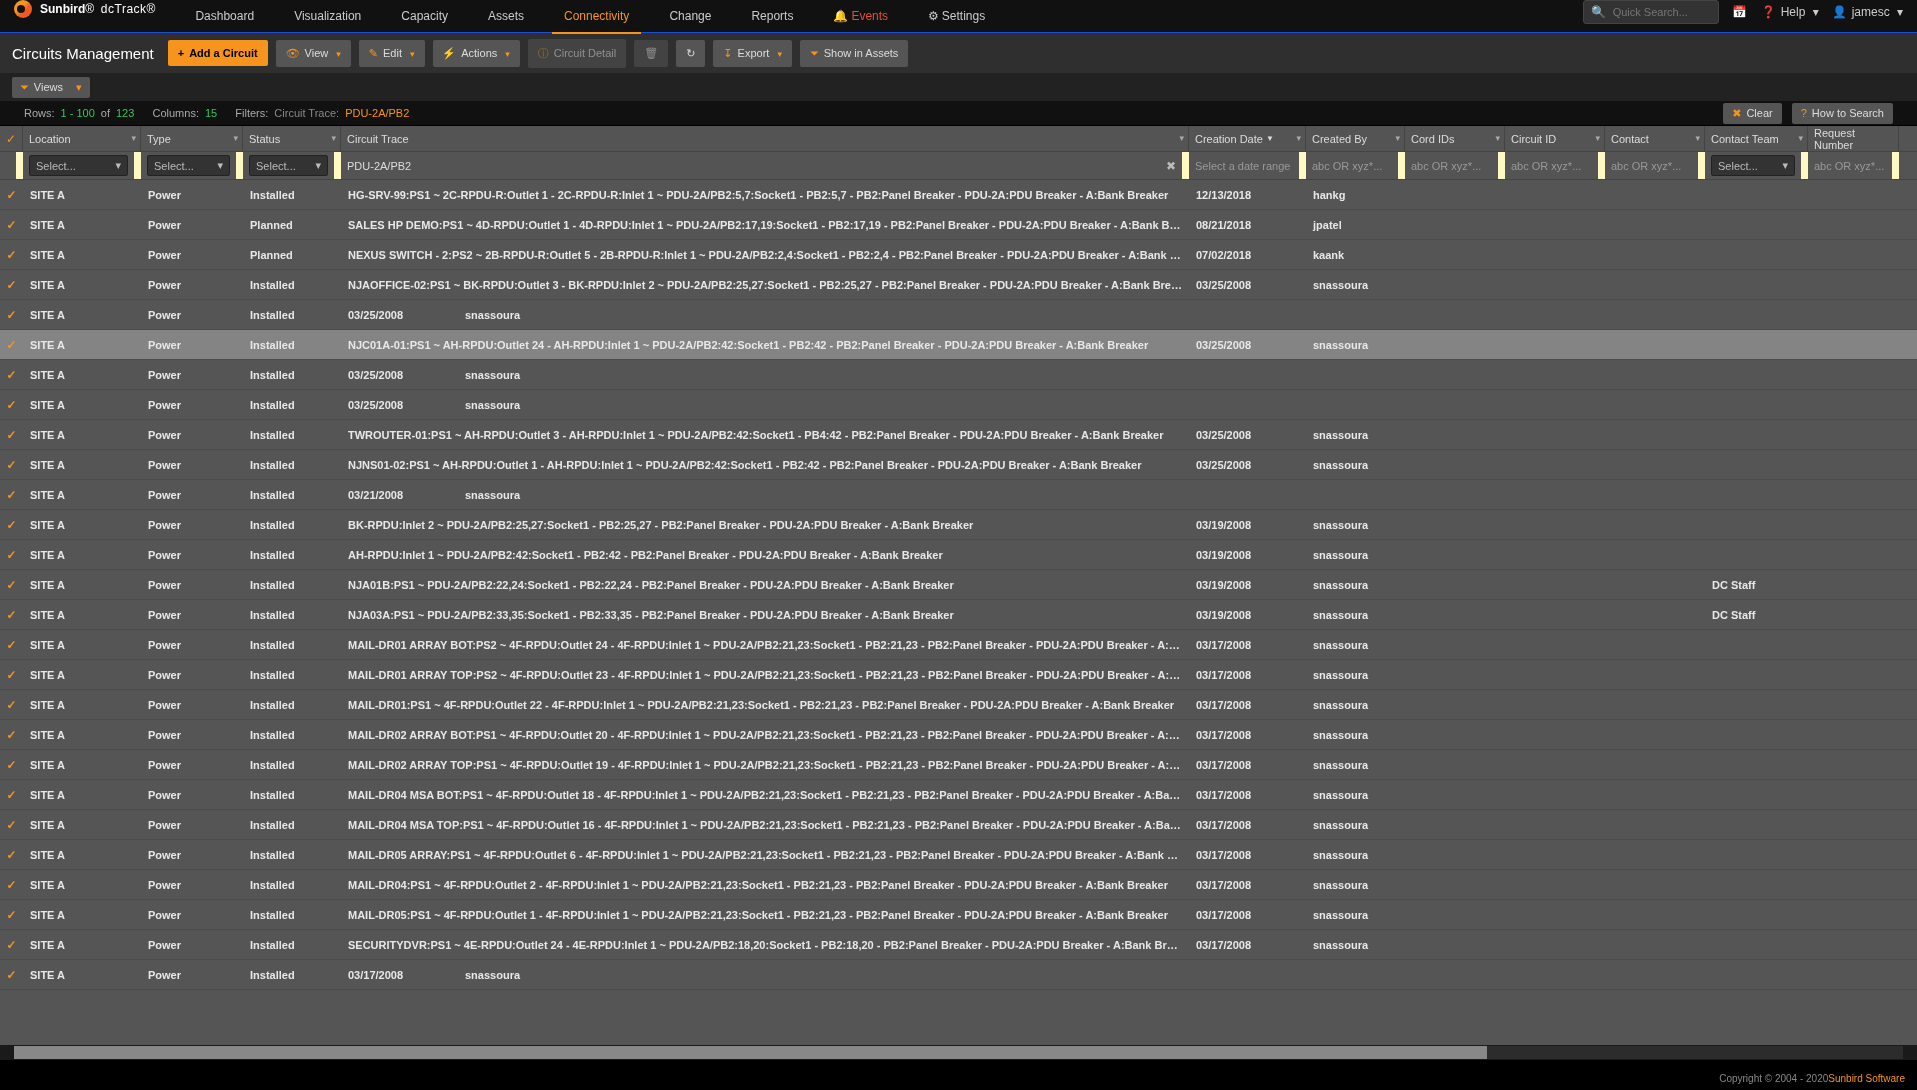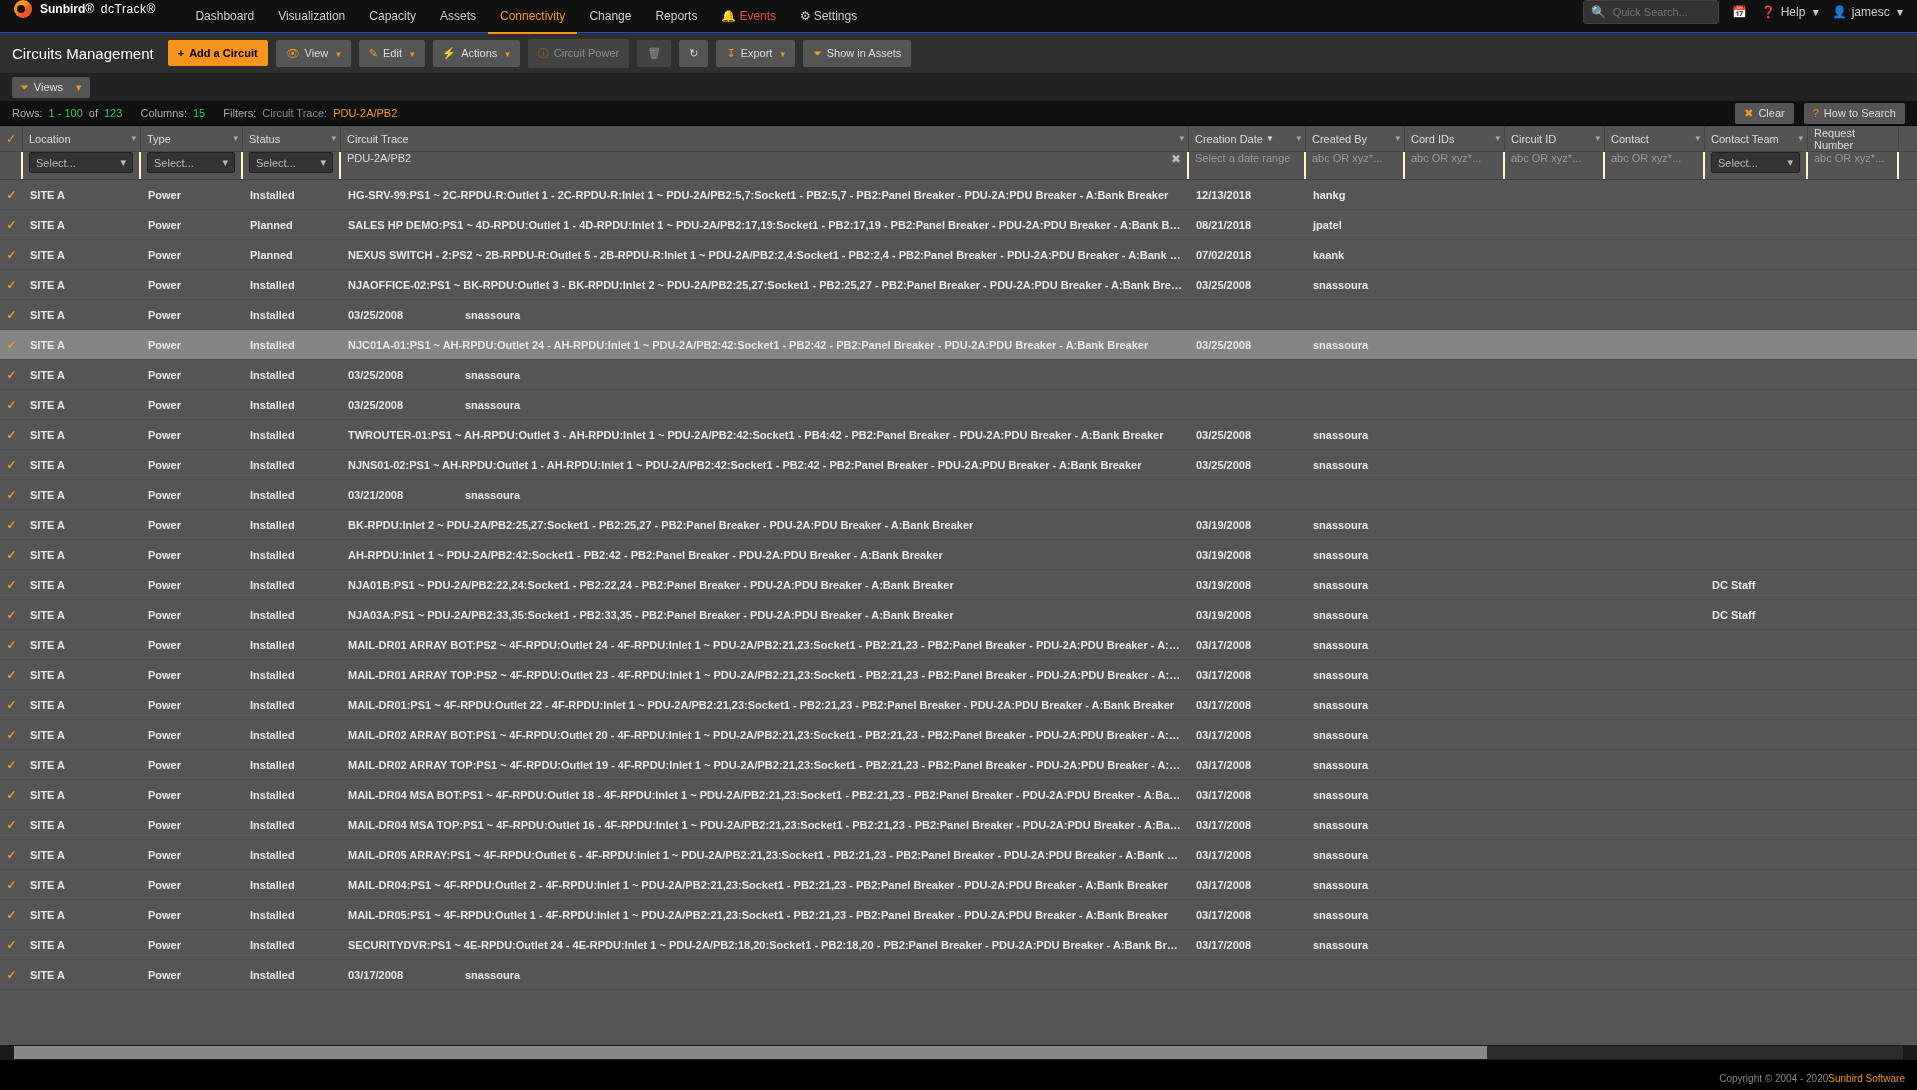--- a/index.html
+++ b/index.html
@@ -4,21 +4,21 @@
 <style>
 *{margin:0;padding:0;box-sizing:border-box}
 body{font-family:Arial,Helvetica,sans-serif;font-size:11px;background:#000;color:#ddd;width:1917px;height:1090px;overflow:hidden;position:relative}
 
 .topnav{height:33px;background:#111;display:flex;align-items:flex-start;padding:0 14px;color:#ccc;font-size:12px;border-bottom:1px solid #1d4ed8}
 .brand{display:flex;align-items:center;gap:8px;margin-right:28px;color:#fff}
 .brand .logo{width:18px;height:18px;border-radius:50%;background:linear-gradient(135deg,#f7941d 40%,#f15a24 60%);display:inline-block;position:relative}
 .brand .logo:after{content:"";width:8px;height:8px;border-radius:50%;background:#111;position:absolute;top:5px;left:3px}
 .brand b{font-weight:bold}
 .brand .sub{color:#fff;font-weight:300;letter-spacing:.5px}
-.nav-items{display:flex;gap:0}
+.nav-items{display:flex;gap:16px}
 .nav-item{padding:1px 12px;color:#ccc;cursor:pointer;line-height:30px}
 .nav-item.active{color:#f7941d;border-bottom:2px solid #f7941d}
 .nav-item .ico{margin-right:3px}
 .nav-red{color:#e74c3c!important}
 .nav-red .ico{color:#e74c3c}
 .topnav-right{margin-left:auto;display:flex;align-items:center;gap:14px}
 .search{background:#333;border:1px solid #444;border-radius:3px;padding:4px 8px;width:136px;color:#888;display:flex;align-items:center;gap:6px}
 .search input{background:transparent;border:none;outline:none;color:#ccc;font-size:11px;width:100%}
 .icon-btn{color:#ccc;cursor:pointer;display:flex;align-items:center;gap:4px}
 
@@ -28,32 +28,32 @@
 .btn .caret:after{content:"\25BE";font-size:9px;margin-left:3px;color:#f7941d}
 .btn.orange{background:#f7941d;color:#000;font-weight:bold}
 .btn.orange .plus{font-weight:bold}
 .btn.disabled{opacity:.55;cursor:default}
 .btn .oic{color:#f7941d}
 
 .bar3{height:28px;background:#222;display:flex;align-items:center;padding:0 12px}
 .views-btn{background:#555;border-radius:2px;padding:4px 8px;color:#ddd;display:flex;align-items:center;gap:5px;cursor:pointer;font-size:11px}
 .views-btn .oic{color:#f7941d}
 
-.infobar{height:25px;background:#111;display:flex;align-items:center;padding:0 12px;font-size:11px;color:#aaa;gap:6px;border-bottom:1px solid #000}
+.infobar{height:25px;background:#111;display:flex;align-items:center;padding:0 24px;font-size:11px;color:#aaa;gap:6px;border-bottom:1px solid #000}
 .infobar .g{color:#34c759}
 .infobar-right{margin-left:auto;display:flex;gap:10px}
 .pill{background:#555;border-radius:2px;padding:4px 9px;display:flex;align-items:center;gap:5px;color:#ddd;cursor:pointer}
 .pill .oic{color:#f7941d}
 
 .grid{position:absolute;top:126px;left:0;right:0;bottom:30px;display:flex;flex-direction:column;background:#555}
 .grid-head,.grid-filter{display:flex;background:#545454;border-bottom:1px solid #444}
 .grid-filter{background:#545454}
 .gh{border-right:1px solid #444;display:flex;align-items:center;padding:0 6px;height:25px;color:#ddd;font-size:11px;position:relative;flex-shrink:0}
 .gh .dd{position:absolute;right:4px;top:7px;font-size:9px;color:#aaa}
-.gf{border-right:2px solid #fef9c3;display:flex;align-items:flex-start;padding:0 6px;height:27px;flex-shrink:0}
+.gf{border-right:7px solid #fef9c3;display:flex;align-items:center;padding:0 6px;height:27px;flex-shrink:0}
 .gf .sel{background:#333;border:1px solid #222;border-radius:2px;padding:3px 6px;width:100%;color:#bbb;display:flex;justify-content:space-between;align-items:center}
 .gf input{background:transparent;border:none;outline:none;color:#ddd;width:100%;font-size:11px}
 .gf input::placeholder{color:#999}
 
 .c-chk{width:23px;justify-content:center}
 .c-loc{width:118px}.c-type{width:102px}.c-status{width:98px}.c-trace{width:848px}.c-date{width:117px}.c-by{width:99px}.c-cord{width:100px}.c-cir{width:100px}.c-contact{width:100px}.c-team{width:103px}.c-req{width:91px}
 .grid-body{flex:1;overflow:auto;background:#555}
 .row{display:flex;height:30px;align-items:center;font-size:11px;font-weight:bold;color:#e8e8e8;border-bottom:1px solid #4c4c4c}
 .row.sel{background:#848484}
 .cell{padding:0 7px;flex-shrink:0;white-space:nowrap;overflow:hidden;text-overflow:ellipsis}
@@ -113,21 +113,21 @@
       <span>Edit</span>
       <span class="caret"></span>
     </button>
   <button class="btn">
       <span class="oic">⚡</span>
       <span>Actions</span>
       <span class="caret"></span>
     </button>
   <button class="btn disabled">
       <span class="oic">ⓘ</span>
-      <span>Circuit Power</span>
+      <span>Circuit Detail</span>
     </button>
   <button class="btn disabled">
       <span>🗑</span>
     </button>
   <button class="btn">
       <span>↻</span>
     </button>
   <button class="btn">
       <span class="oic">↧</span>
       <span>Export</span>

